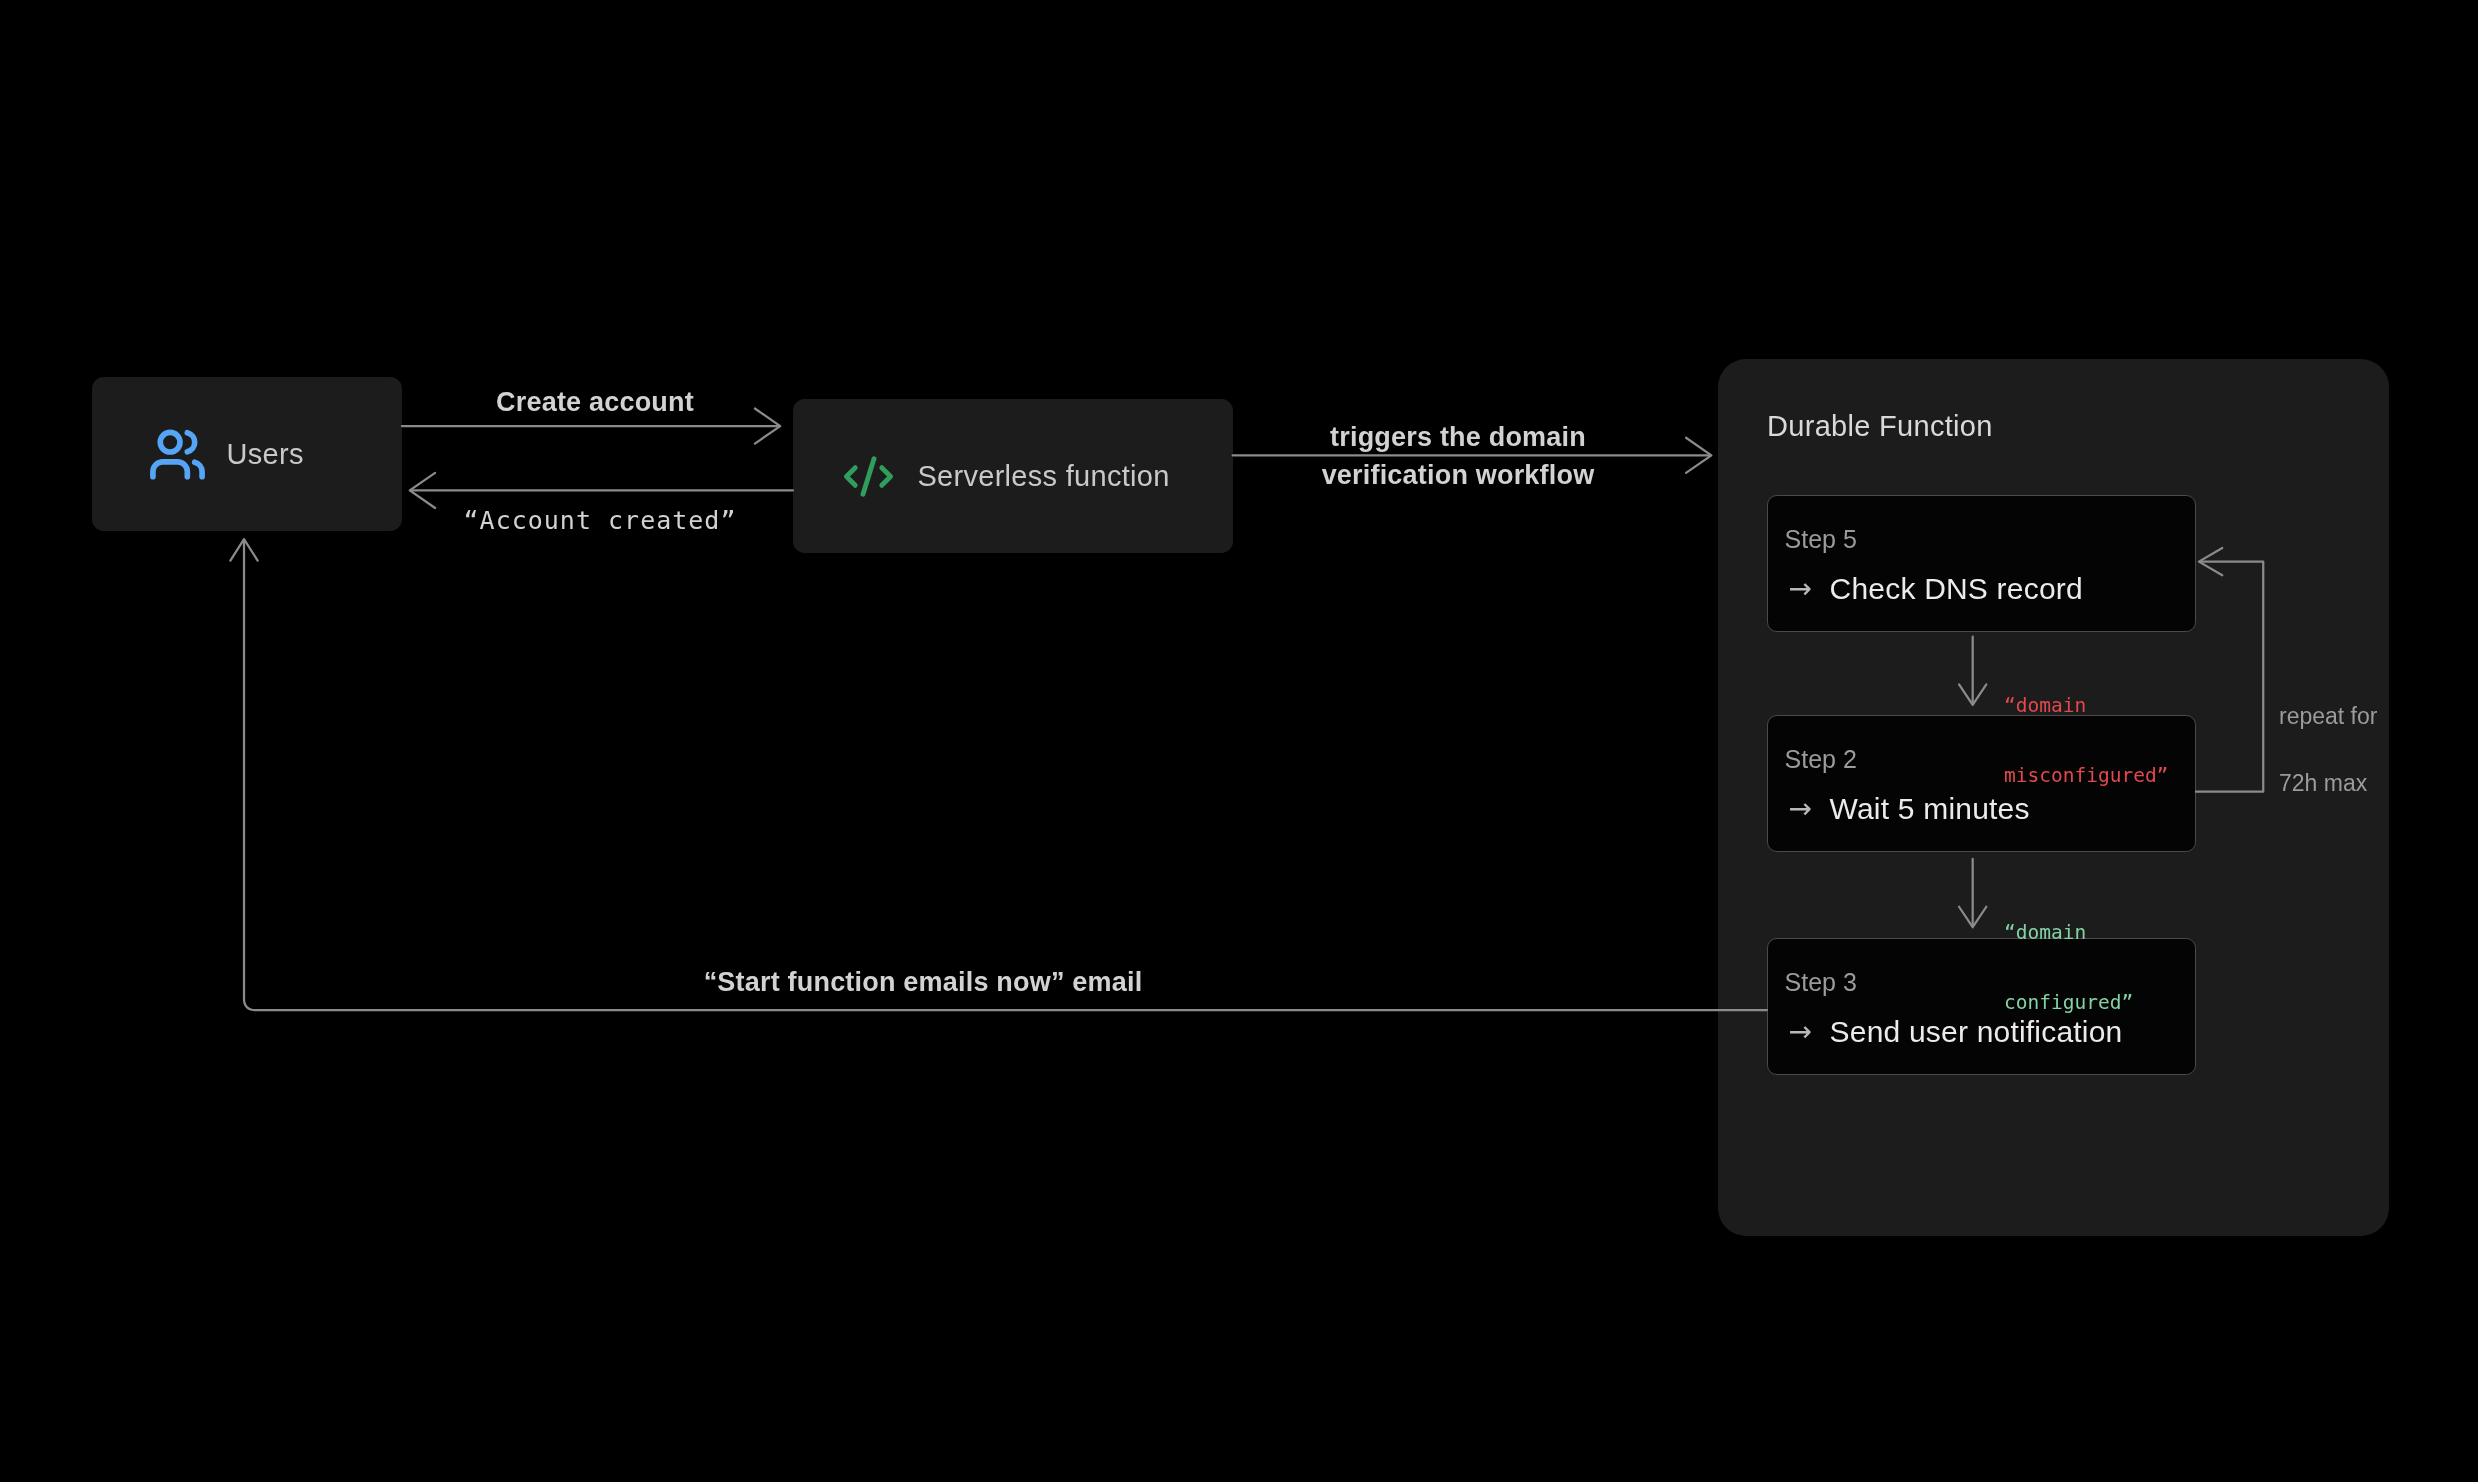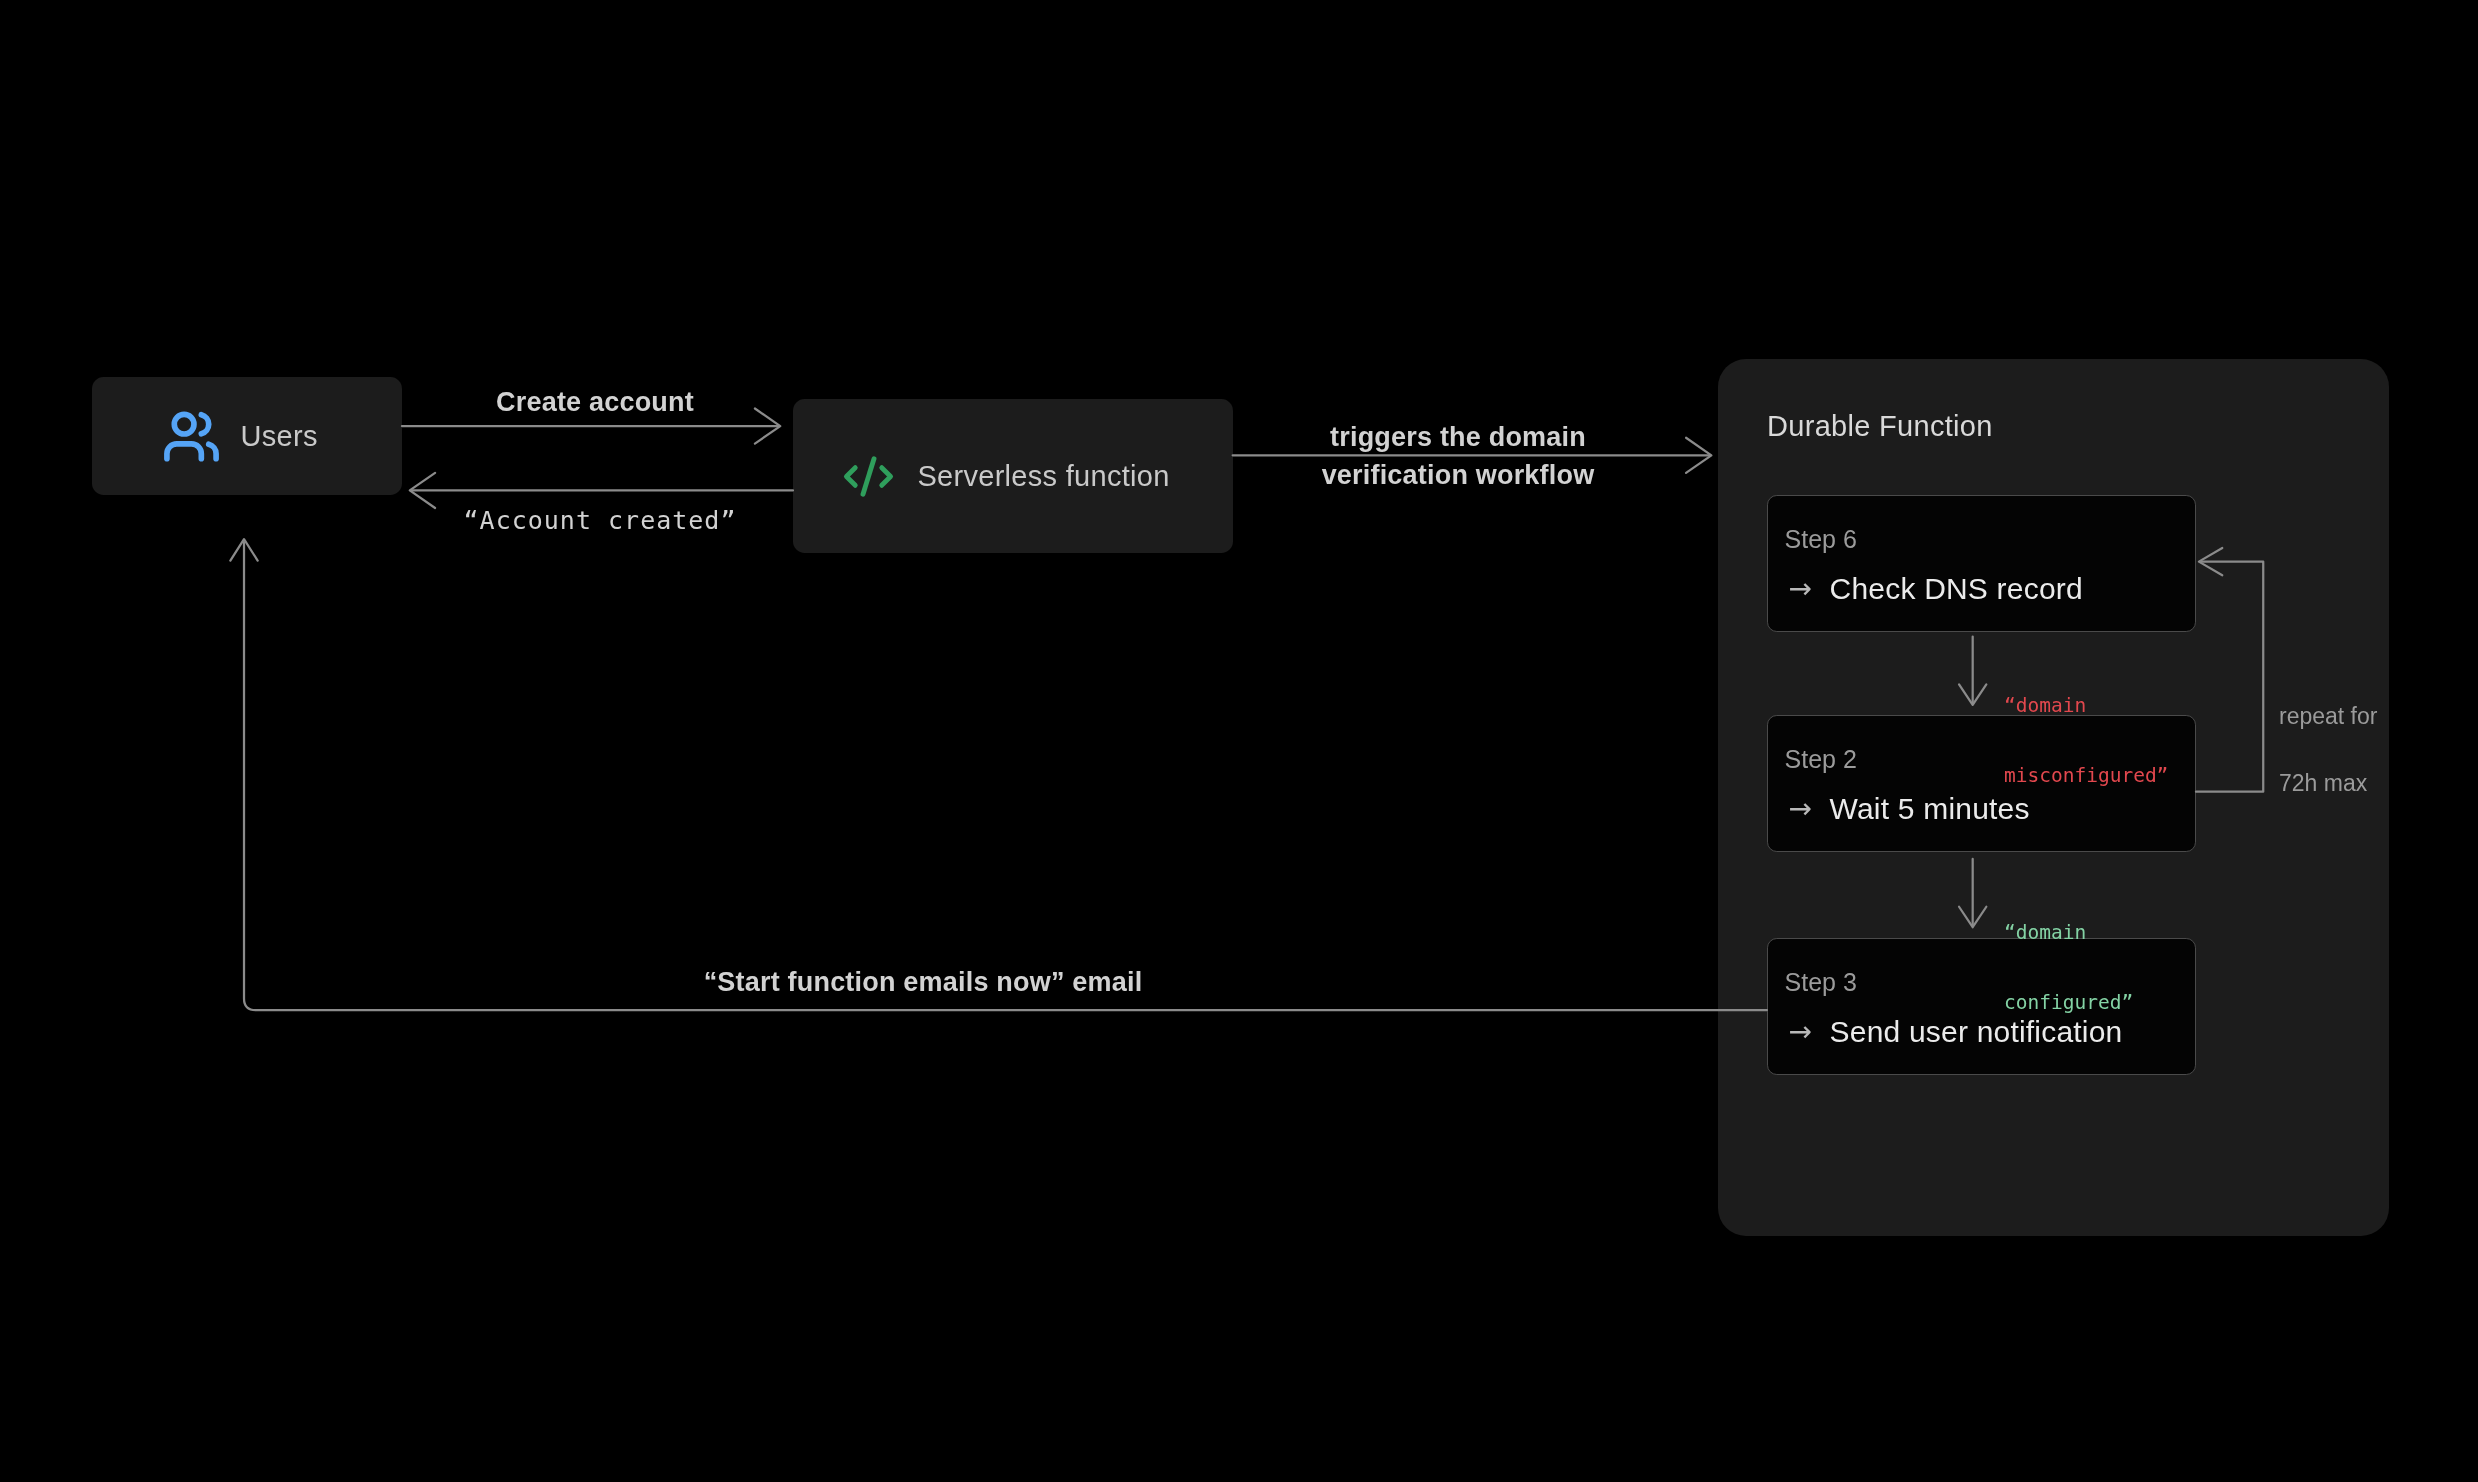--- a/index.html
+++ b/index.html
@@ -40,21 +40,21 @@
   .step-action{position:absolute;left:20.5px;top:75px;display:flex;align-items:center;gap:17.6px;white-space:nowrap}
   .step-arrow{font-family:"DejaVu Sans",sans-serif;font-size:28px;color:#b8b8b8;line-height:35px}
   .step-action-text{font-size:30px;color:var(--action-text);line-height:35px;letter-spacing:0.2px}
   #wires{position:absolute;left:0;top:0;pointer-events:none}
 </style>
 </head>
 <body>
 
 <div id="canvas">
 
-  <div class="node" style="left:92px;top:377px;width:310px;height:118px;padding-left:70px;gap:19.5px">
+  <div class="node" style="left:92px;top:377px;width:310px;height:154px;padding-left:56px;gap:19.5px">
     <span class="icon" style="color:var(--users-icon)">
       <svg width="59" height="59" viewBox="0 0 24 24" fill="none" stroke="currentColor" stroke-width="2.3" stroke-linecap="round" stroke-linejoin="round">
         <path d="M16 21v-2a4 4 0 0 0-4-4H6a4 4 0 0 0-4 4v2"></path>
         <circle cx="9" cy="7" r="4"></circle>
         <path d="M22 21v-2a4 4 0 0 0-3-3.87"></path>
         <path d="M16 3.13a4 4 0 0 1 0 7.75"></path>
       </svg>
     </span>
     <span class="node-label">Users</span>
   </div>
@@ -78,21 +78,21 @@
     <div>triggers the domain</div>
     <div>verification workflow</div>
   </div>
 
   <div class="centered edge-label" style="left:923px;top:982px">“Start function emails now” email</div>
 
   <div id="panel">
     <div id="panel-title">Durable Function</div>
 
     <div class="step-card" style="top:136px">
-      <div class="step-label">Step 6</div>
+      <div class="step-label">Step 5</div>
       <div class="step-action">
         <span class="step-arrow">→</span>
         <span class="step-action-text">Check DNS record</span>
       </div>
     </div>
 
     <div class="step-card" style="top:356px">
       <div class="step-label">Step 2</div>
       <div class="step-action">
         <span class="step-arrow">→</span>

